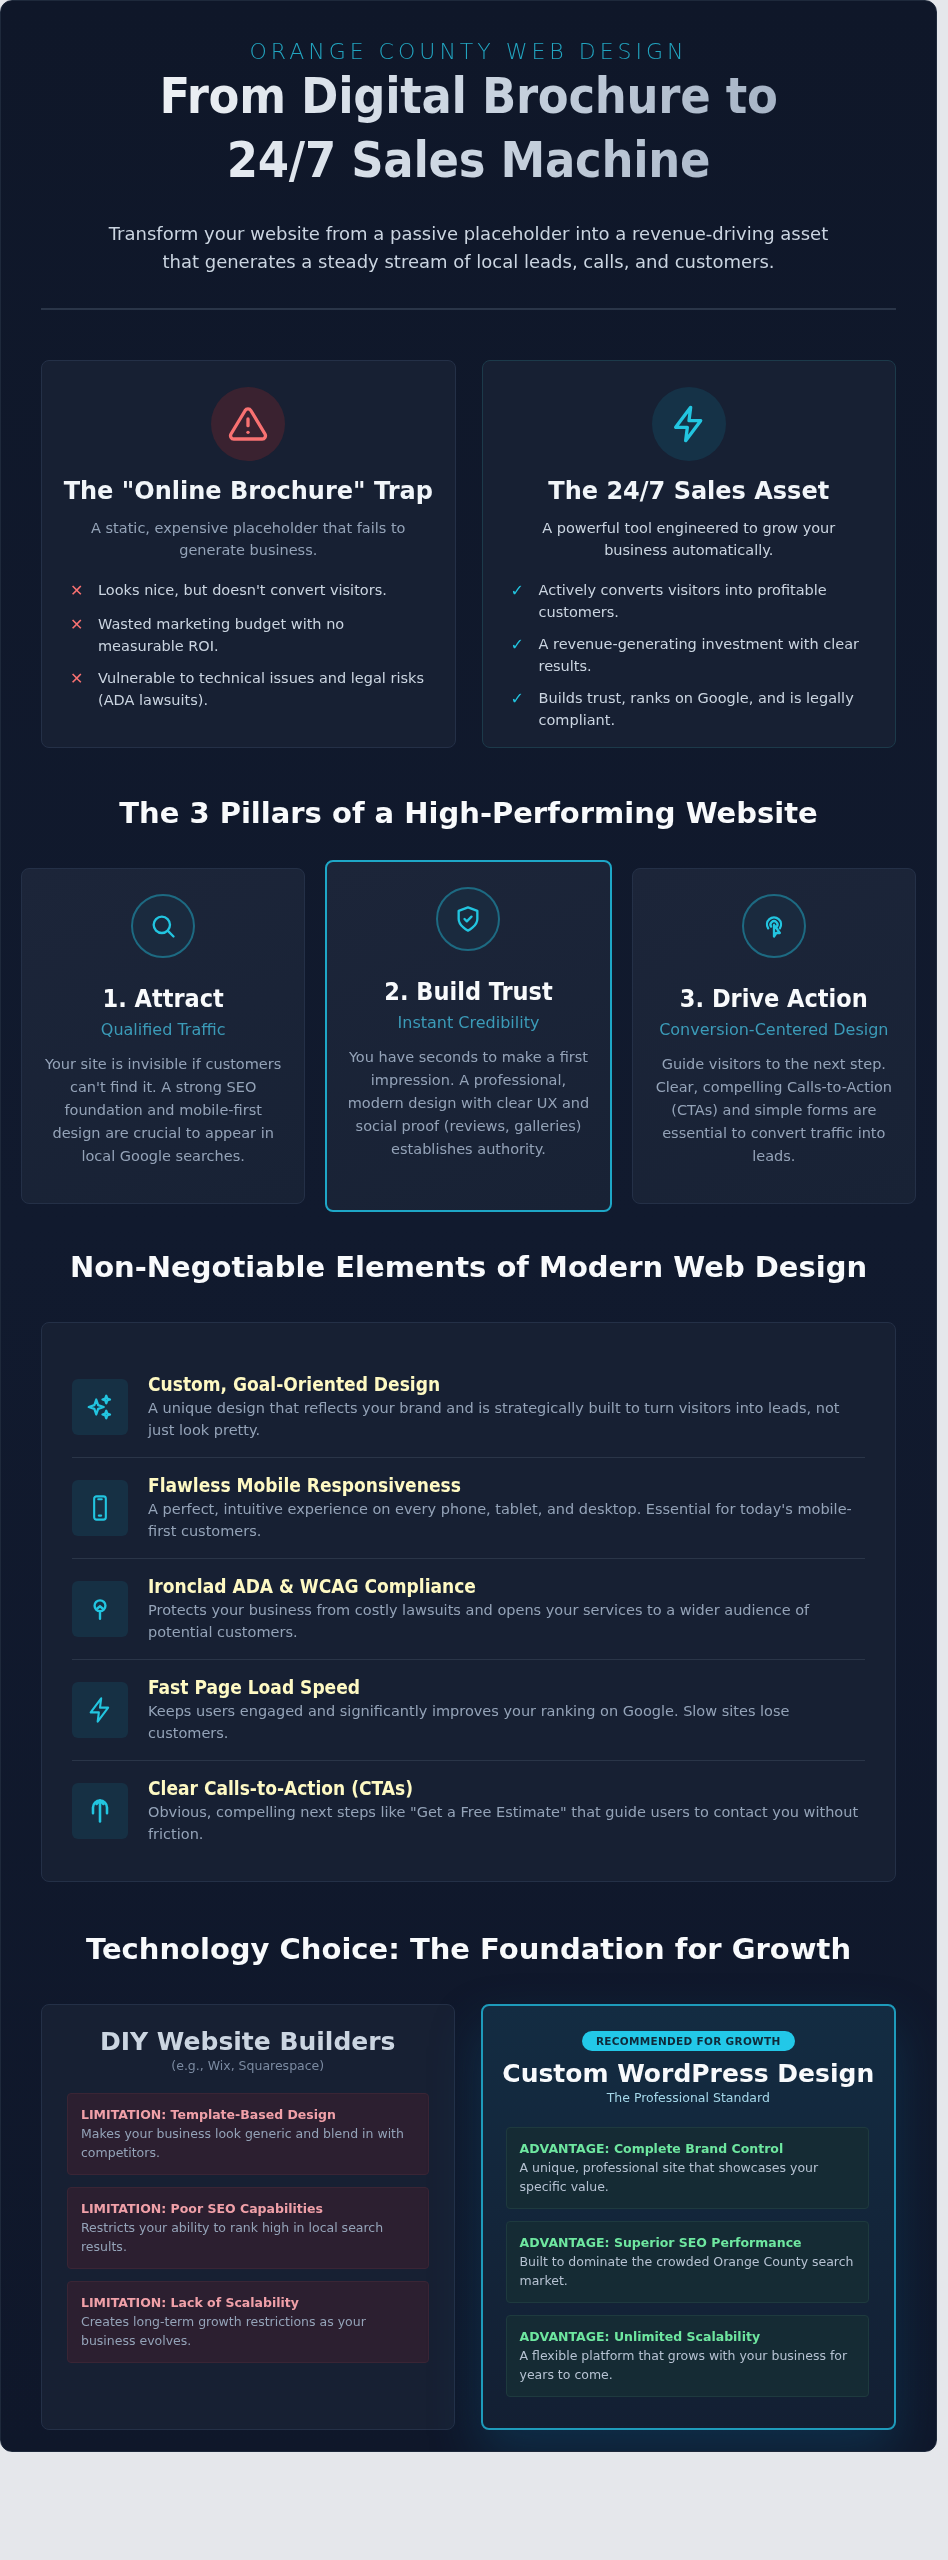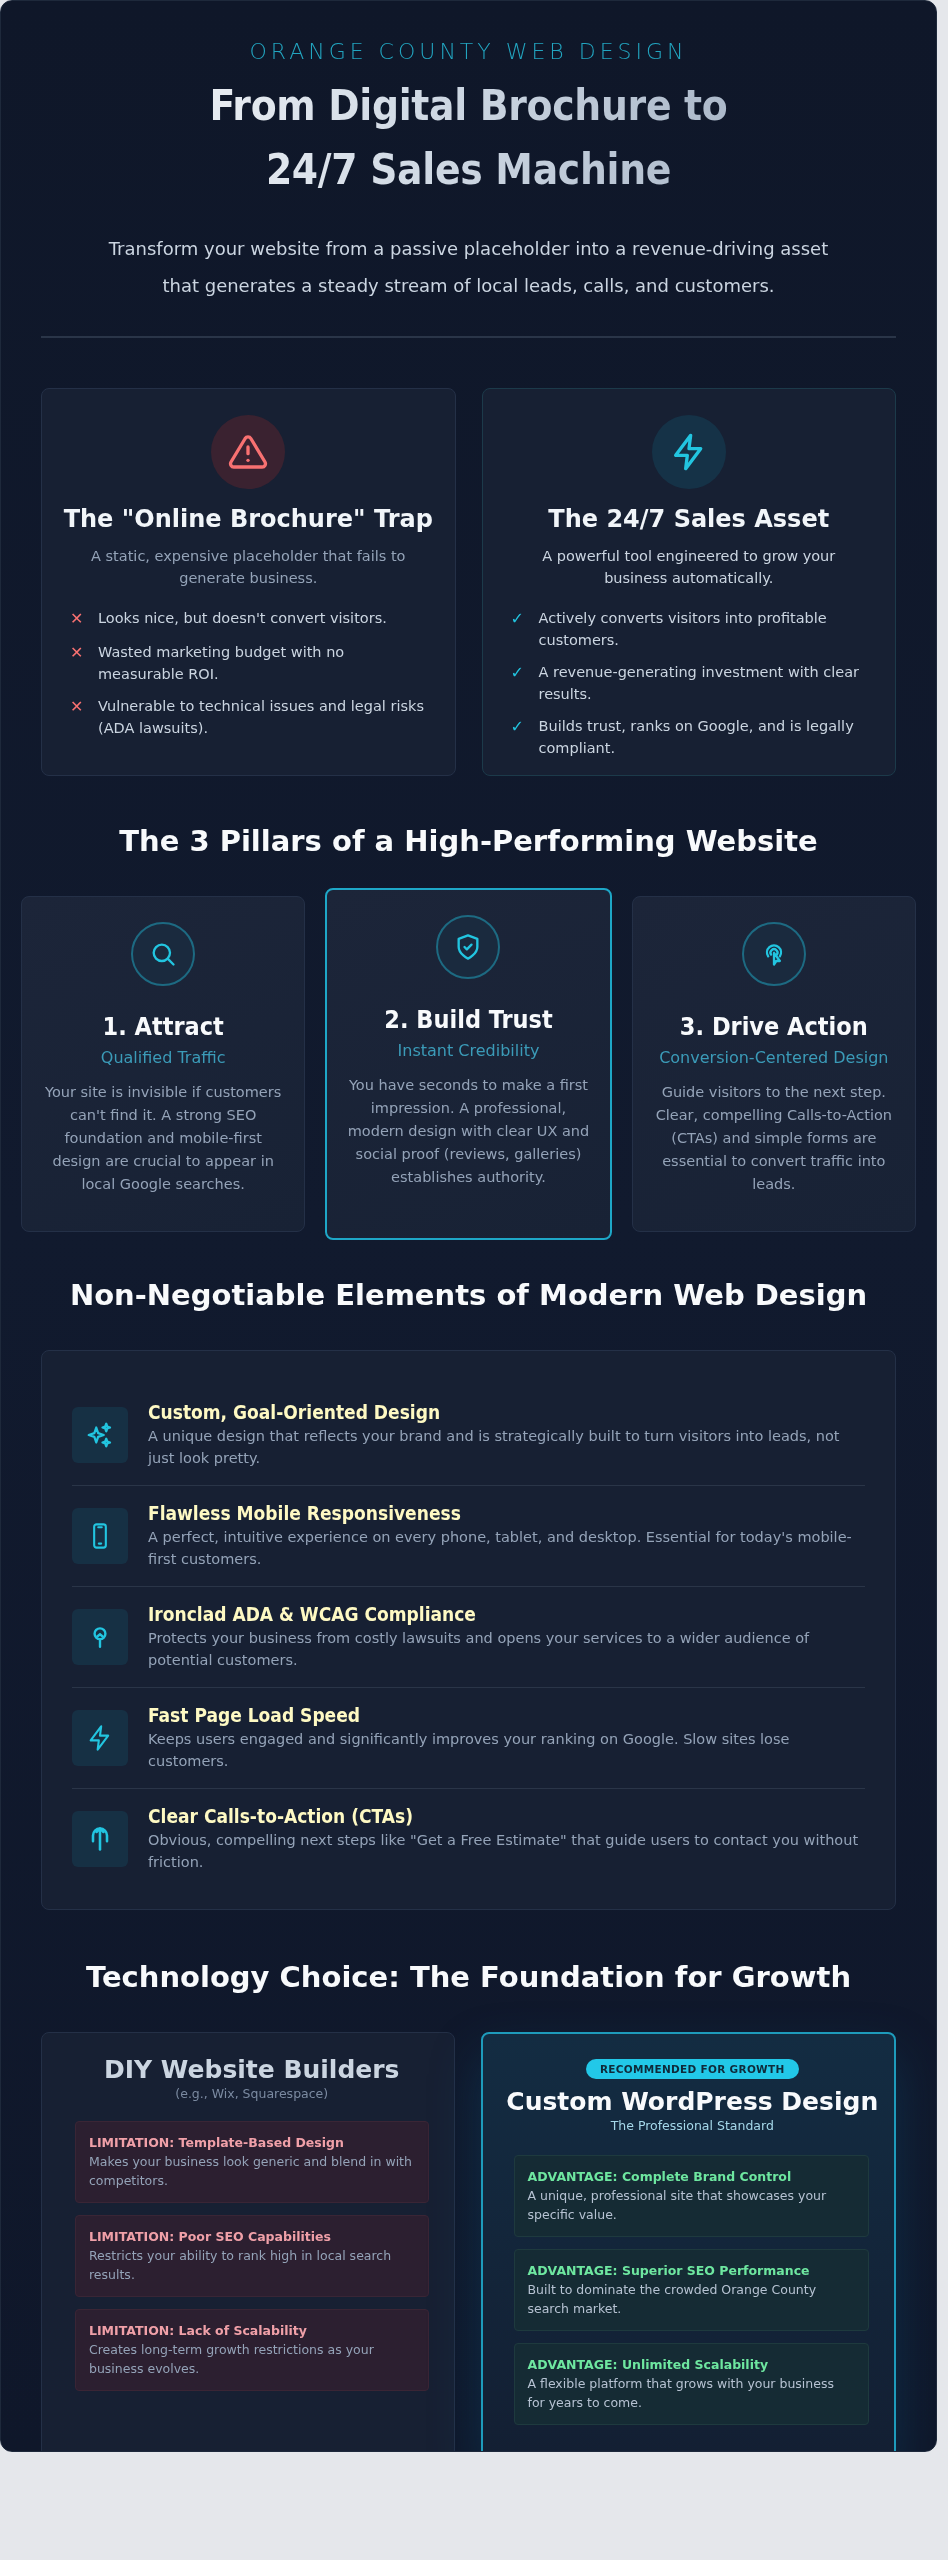--- a/index.html
+++ b/index.html
@@ -9,28 +9,28 @@
       position: absolute; left: 0; top: 0; width: 937px; height: 2452px;
       background: #0f172a; background: linear-gradient(180deg, #0f1729 0%, #111a2e 50%, #0f172a 100%);
       border-radius: 12px; border: 1px solid #1e293b; overflow: hidden;
     }
     .header { text-align: center; padding-top: 38px; }
     .eyebrow {
       font-size: 22px; letter-spacing: 4px; color: #22a5c0; font-weight: 300;
       font-family: "DejaVu Sans", sans-serif;
     }
     .hero-title {
-      margin-top: 10px; font-size: 42px; line-height: 64px; font-weight: bold;
+      font-size: 50px; line-height: 64px; font-weight: bold;
       background: linear-gradient(90deg, #ffffff 0%, #cbd5e1 50%, #94a3b8 100%);
       -webkit-background-clip: text; background-clip: text; color: transparent;
       font-family: "DejaVu Sans", sans-serif; letter-spacing: -0.3px;
       font-stretch: condensed;
     }
     .hero-sub {
-      margin: 28px auto 0; width: 720px; font-size: 18px; line-height: 37px; color: #cbd5e1;
+      margin: 28px auto 0; width: 720px; font-size: 18px; line-height: 28px; color: #cbd5e1;
     }
     .divider { margin: 32px 40px 0; height: 2px; background: #2a3548; }
 
     .compare { display: flex; gap: 26px; margin: 50px 40px 0; }
     .cmp-card {
       flex: 1; height: 388px; background: #172033; border: 1px solid #243047; border-radius: 8px;
       text-align: center; padding-top: 26px;
     }
     .cmp-card.good { border-color: #1c3a4a; }
     .cmp-icon {
@@ -75,21 +75,21 @@
     .el-row:last-child { border-bottom: none; padding-bottom: 0; }
     .el-icon {
       width: 56px; height: 56px; border-radius: 6px; background: #163044; flex: none;
       display: flex; align-items: center; justify-content: center;
     }
     .el-title { font-size: 19px; font-weight: bold; color: #fef9c3; font-stretch: condensed; }
     .el-desc { margin-top: 2px; font-size: 14.5px; line-height: 22px; color: #94a3b8; }
 
     .tech-title { margin-top: 50px; }
     .tech { display: flex; gap: 26px; margin: 38px 40px 0; }
-    .tech-card { flex: 1; border-radius: 8px; text-align: center; padding-top: 22px; height: 426px; padding-left: 8px; }
+    .tech-card { flex: 1; border-radius: 8px; text-align: center; padding-top: 22px; height: 426px; }
     .tech-card.diy { background: #172033; border: 1px solid #243047; }
     .tech-card.wp {
       background: linear-gradient(180deg, #132c42 0%, #131f33 100%); border: 2px solid #1e9bbb;
       box-shadow: 0 24px 50px rgba(14, 90, 130, 0.35); padding-top: 24px;
     }
     .tech-h { font-size: 25px; font-weight: bold; color: #cbd5e1; }
     .tech-card.wp .tech-h { color: #f8fafc; margin-top: 8px; }
     .tech-sub { margin-top: 2px; font-size: 12.5px; color: #7b8aa1; }
     .tech-card.wp .tech-sub { color: #a5d8ea; }
     .badge {

